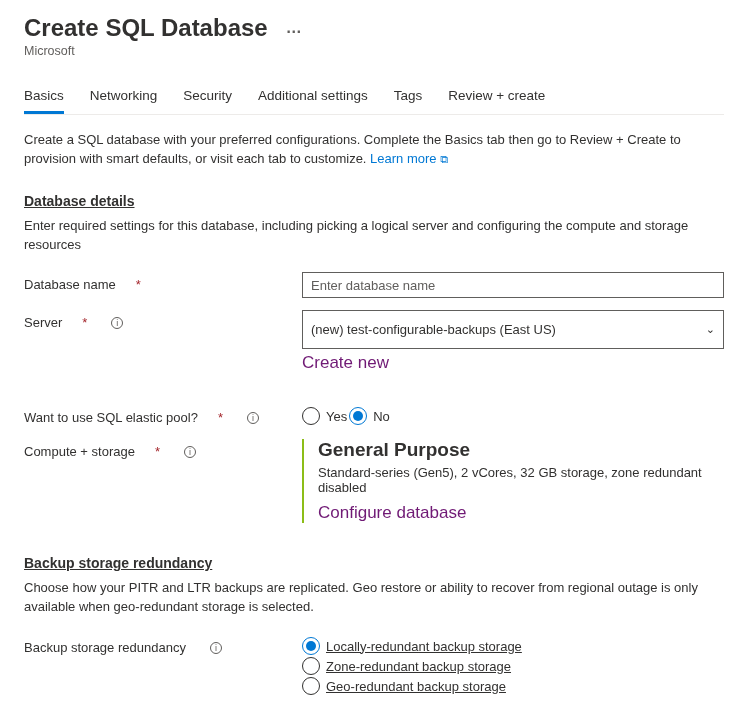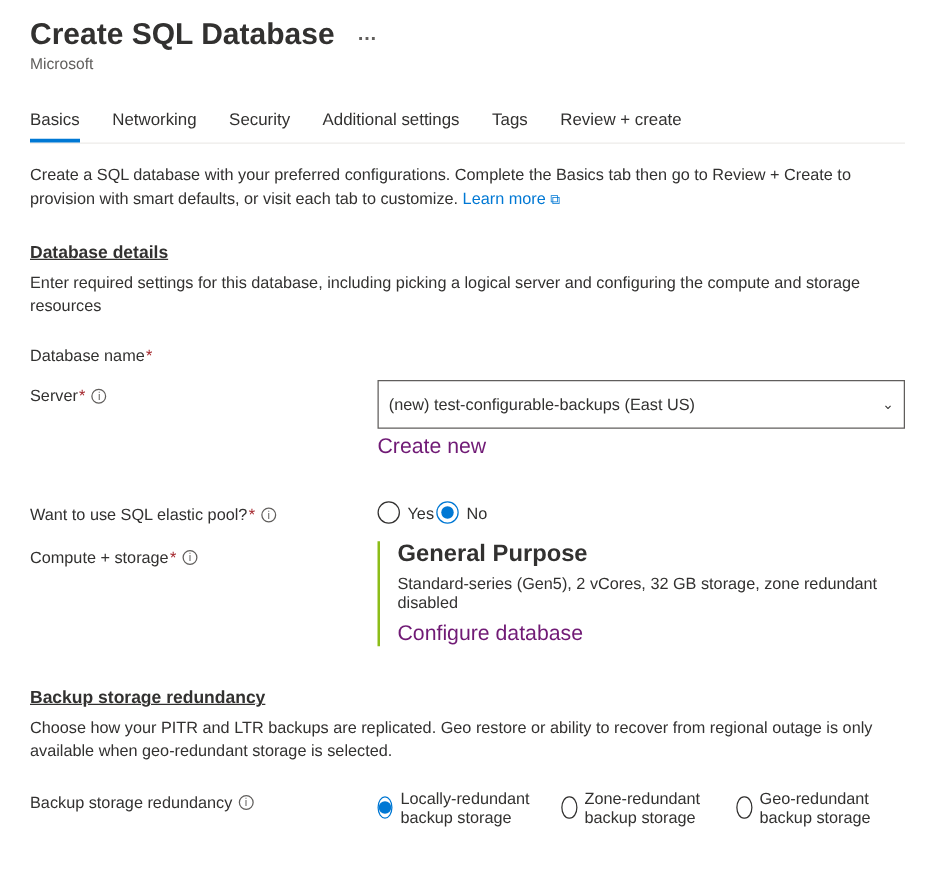--- a/index.html
+++ b/index.html
@@ -16,21 +16,21 @@
     .subtitle { font-size: 12.5px; color: #605e5c; margin-bottom: 22px; }
     .tabs { display: flex; gap: 26px; border-bottom: 1px solid #edebe9; margin-bottom: 16px; }
     .tab { padding: 8px 0; font-size: 13.5px; color: #323130; cursor: pointer; border-bottom: 3px solid transparent; }
     .tab.active { border-bottom-color: #0078d4; font-weight: 400; }
     .intro { font-size: 13px; line-height: 1.45; margin-bottom: 24px; }
     .link { color: #0078d4; cursor: pointer; }
     .ext-icon { font-size: 11px; }
     .section-hdr { font-weight: 600; font-size: 14px; margin-bottom: 8px; text-decoration: underline; }
     .section-desc { font-size: 13px; line-height: 1.45; margin-bottom: 18px; }
     .form-row { display: flex; margin-bottom: 12px; align-items: flex-start; }
-    .form-label-cell { width: 278px; padding-top: 5px; font-size: 13px; display: flex; align-items: center; gap: 1px; }
+    .form-label-cell { width: 278px; padding-top: 5px; font-size: 13px; display: flex; align-items: center; gap: 20px; }
     .req { color: #a4262c; }
     .info-icon { width: 12px; height: 12px; border: 1px solid #605e5c; border-radius: 50%; font-size: 9px; display:inline-flex; align-items:center; justify-content:center; color:#605e5c; margin-left:4px; cursor:pointer; }
     .form-control-cell { flex: 1; }
     input.text-input {
       width: 100%; height: 26px; padding: 3px 8px; border: 1px solid #605e5c;
       font-family: inherit; font-size: 13px;
     }
     input.text-input::placeholder { color: #605e5c; }
     .select-box {
       width: 100%; height: 39px; border: 1px solid #605e5c; padding: 3px 8px;
@@ -43,21 +43,21 @@
     .radio-option { display:flex; align-items:center; gap:6px; font-size:13px; cursor:pointer; }
     .radio-circ {
       width:18px; height:18px; border:1px solid #323130; border-radius:50%;
       display:inline-flex; align-items:center; justify-content:center;
     }
     .radio-circ.selected { border-color:#0078d4; }
     .radio-dot { width:10px; height:10px; background:#0078d4; border-radius:50%; }
     .compute-box { border-left: 2px solid #8cbd18; padding-left: 14px; }
     .compute-title { font-weight:600; font-size:19px; margin-bottom:4px; }
     .compute-desc { font-size:13px; margin-bottom:4px; }
-    .vertical-radios { display:flex; flex-direction:row; gap:2px; padding-top:2px; }
+    .vertical-radios { display:flex; flex-direction:column; gap:2px; padding-top:2px;text-decoration:underline; }
     .section-gap { height: 20px; }
   </style>
 </head>
 <body>
 
 <div class="page-title">
   <span>Create SQL Database</span>
   <span class="ellipsis">…</span>
 </div>
 <div class="subtitle">Microsoft</div>
@@ -75,20 +75,23 @@
   <span>Create a SQL database with your preferred configurations. Complete the Basics tab then go to Review + Create to provision with smart defaults, or visit each tab to customize. </span><span class="link"><span>Learn more</span> <span class="ext-icon">⧉</span></span>
 </div>
 
 <div class="section-hdr">Database details</div>
 <div class="section-desc">Enter required settings for this database, including picking a logical server and configuring the compute and storage resources</div>
 
 <div class="form-row">
   <div class="form-label-cell">
     <span>Database name</span>
     <span class="req">*</span>
+  </div>
+  <div class="form-control-cell">
+    <input class="text-input" type="text" placeholder="Enter database name" style="">
   </div>
 </div>
 
 <div class="form-row">
   <div class="form-label-cell">
     <span>Server</span>
     <span class="req">*</span>
     <span class="info-icon">i</span>
   </div>
   <div class="form-control-cell">

